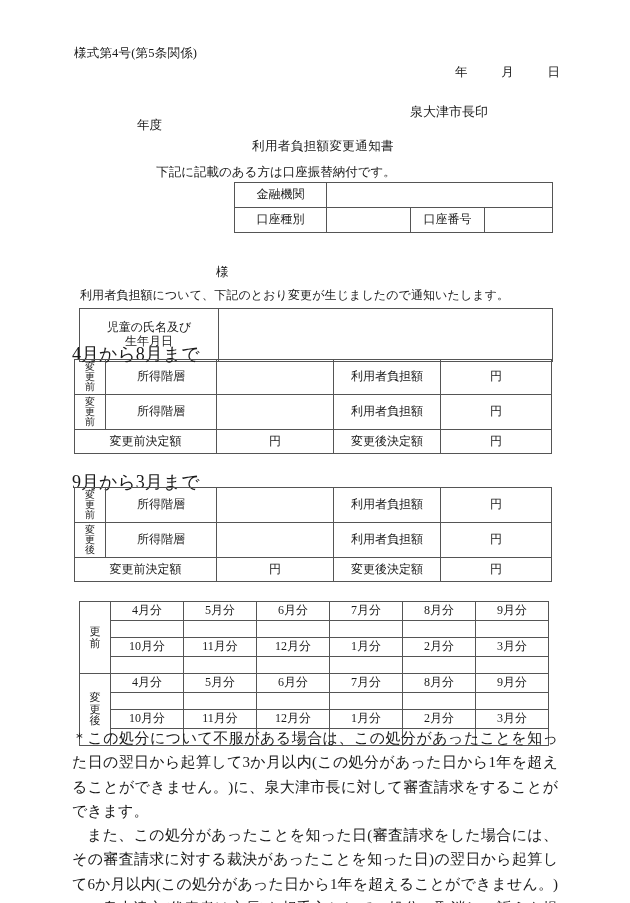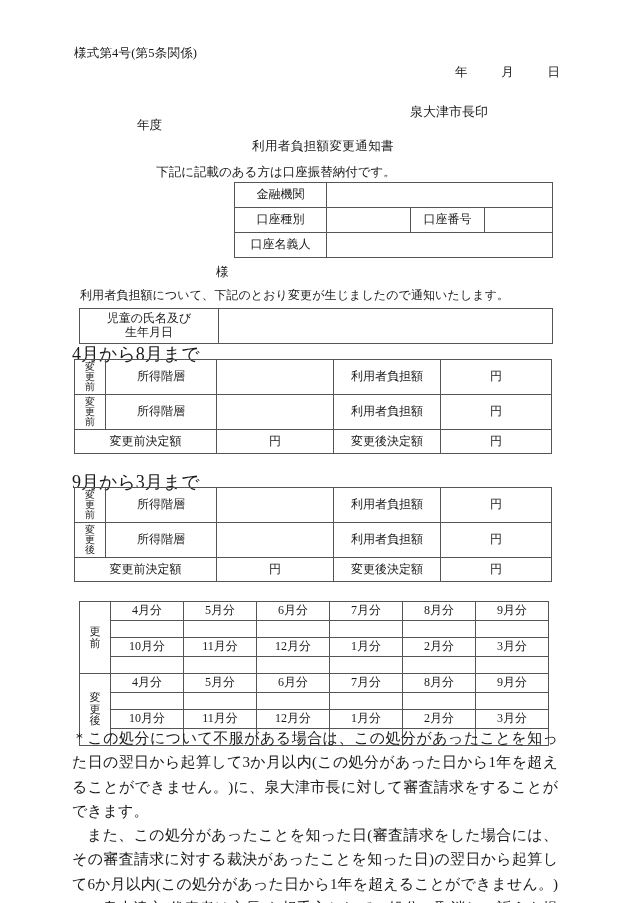--- a/index.html
+++ b/index.html
@@ -109,21 +109,21 @@
     text-align: right;
   }
 
   
   #child-table {
     left: 79px; top: 308px;
     width: 473px;
   }
   #child-table td { height: 16px; }
   #child-table td.label {
-    padding: 3px 0;
+    padding: 12px 0;
     height: auto;
     margin-top: 44px;
   }
 
   
   .section-caption {
     position: absolute;
     left: 72px;
     font-size: 18px;
   }
@@ -211,24 +211,20 @@
       <tr>
         <td>金融機関</td>
         <td colspan="3" class="blank"></td>
       </tr>
       <tr>
         <td>口座種別</td>
         <td class="blank"></td>
         <td>口座番号</td>
         <td class="blank"></td>
       </tr>
-      <tr>
-        <td>口座名義人</td>
-        <td colspan="3" class="blank"></td>
-      </tr>
     </tbody>
   </table>
 
   <div class="sama">様</div>
   <div class="intro">利用者負担額について、下記のとおり変更が生じましたので通知いたします。</div>
 
   <table class="grid" id="child-table">
     <colgroup>
       <col style="width:139px">
       <col style="width:334px">

